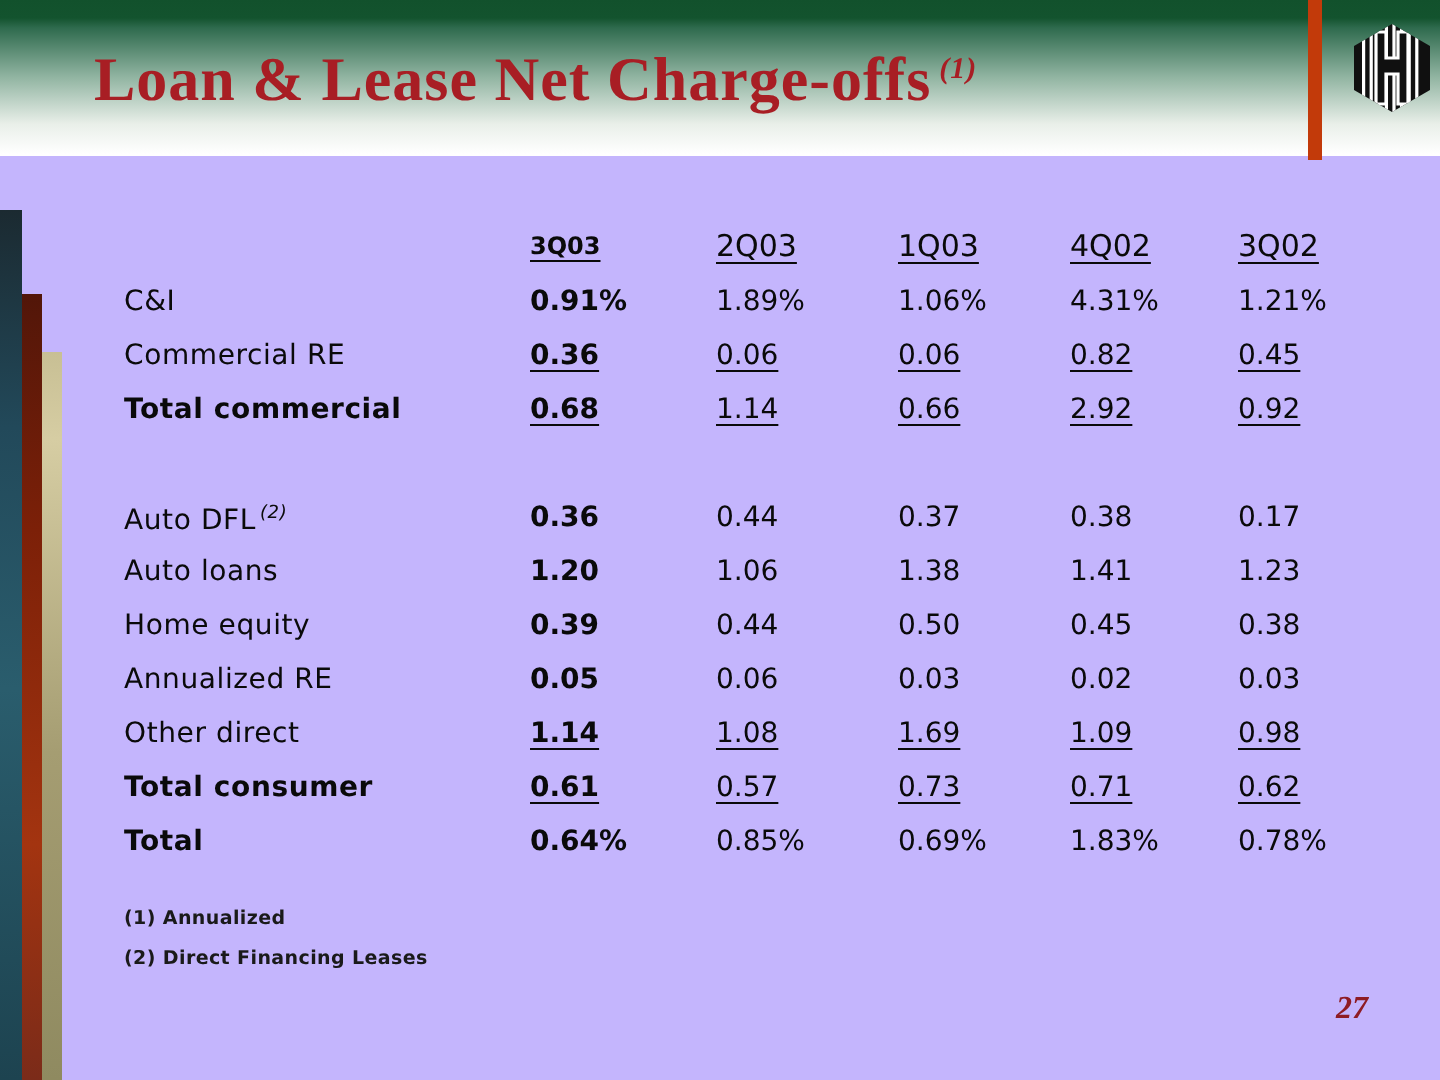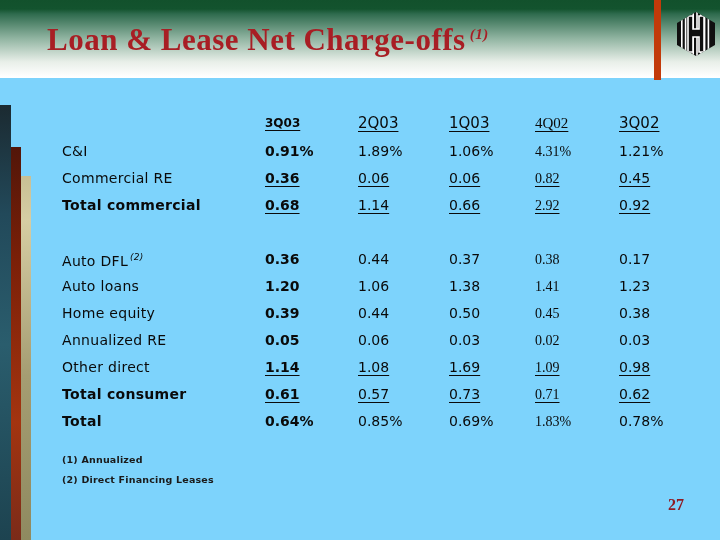--- a/index.html
+++ b/index.html
@@ -1,16 +1,16 @@
 <!DOCTYPE html>
 <html><head>
 <meta charset="utf-8">
 <style>
   html,body{margin:0;padding:0;background:#ffffff;}
-  .slide{position:relative;width:720px;height:540px;background:#7dd3fc;overflow:hidden;
+  .slide{position:relative;width:720px;height:540px;background:#c4b5fd;overflow:hidden;
          font-family:"DejaVu Sans","Liberation Sans",sans-serif;}
 
   
   .top-band{position:absolute;left:0;top:0;width:720px;height:78px;
     background:linear-gradient(180deg,#12512c 0px,#13532e 9px,#2f6b4e 14px,#8fb3a0 38px,#e9efe9 62px,#ffffff 77px);}
 
   
   .title{position:absolute;left:47px;top:22px;margin:0;
     font-family:"Liberation Serif","DejaVu Serif",serif;font-weight:bold;
     font-size:31px;color:#a81e24;letter-spacing:0.5px;white-space:nowrap;}
@@ -29,32 +29,32 @@
   .vbar.tan{left:21px;top:176px;width:10px;
     background:linear-gradient(180deg,#c8bf94 0%,#d6cda3 12%,#a59d72 55%,#8f8a60 100%);}
 
   
   .table{position:absolute;left:62px;top:108px;width:640px;font-size:14px;color:#0a0a0a;}
   .trow{display:flex;height:27px;line-height:27px;align-items:center;}
   .trow.thead{height:30px;line-height:30px;font-size:15px;}
   .spacer{height:27px;}
   .lbl{width:203px;letter-spacing:0.3px;}
   .lbl .lsup{font-size:9px;font-style:italic;vertical-align:super;margin-left:2px;}
-  .v1{width:93px;}.v2{width:91px;}.v3{width:86px;}.v4{width:84px;font-family:Liberation Serif, serif;}.v5{flex:1;}
+  .v1{width:93px;}.v2{width:91px;}.v3{width:86px;}.v4{width:84px;}.v5{flex:1;}
   .b{font-weight:bold;}
   .hdr1{font-size:12px;}
   .u{text-decoration:underline;text-underline-offset:3px;text-decoration-thickness:1px;}
 
   
   .footnotes{position:absolute;left:62px;top:450px;font-size:9.5px;color:#1a1a1a;letter-spacing:0.2px;font-weight:bold;}
   .footnotes div{height:20px;line-height:20px;}
 
   
   .page-number{position:absolute;left:668px;top:496px;
-    font-family:"Liberation Serif","DejaVu Serif",serif;font-weight:bold;
+    font-family:"Liberation Serif","DejaVu Serif",serif;font-style:italic;font-weight:bold;
     font-size:16px;color:#8e1c24;text-align:center;}
 </style>
 </head>
 <body>
 
 <div class="slide">
 
   <div class="top-band"></div>
 
   <h1 class="title">

